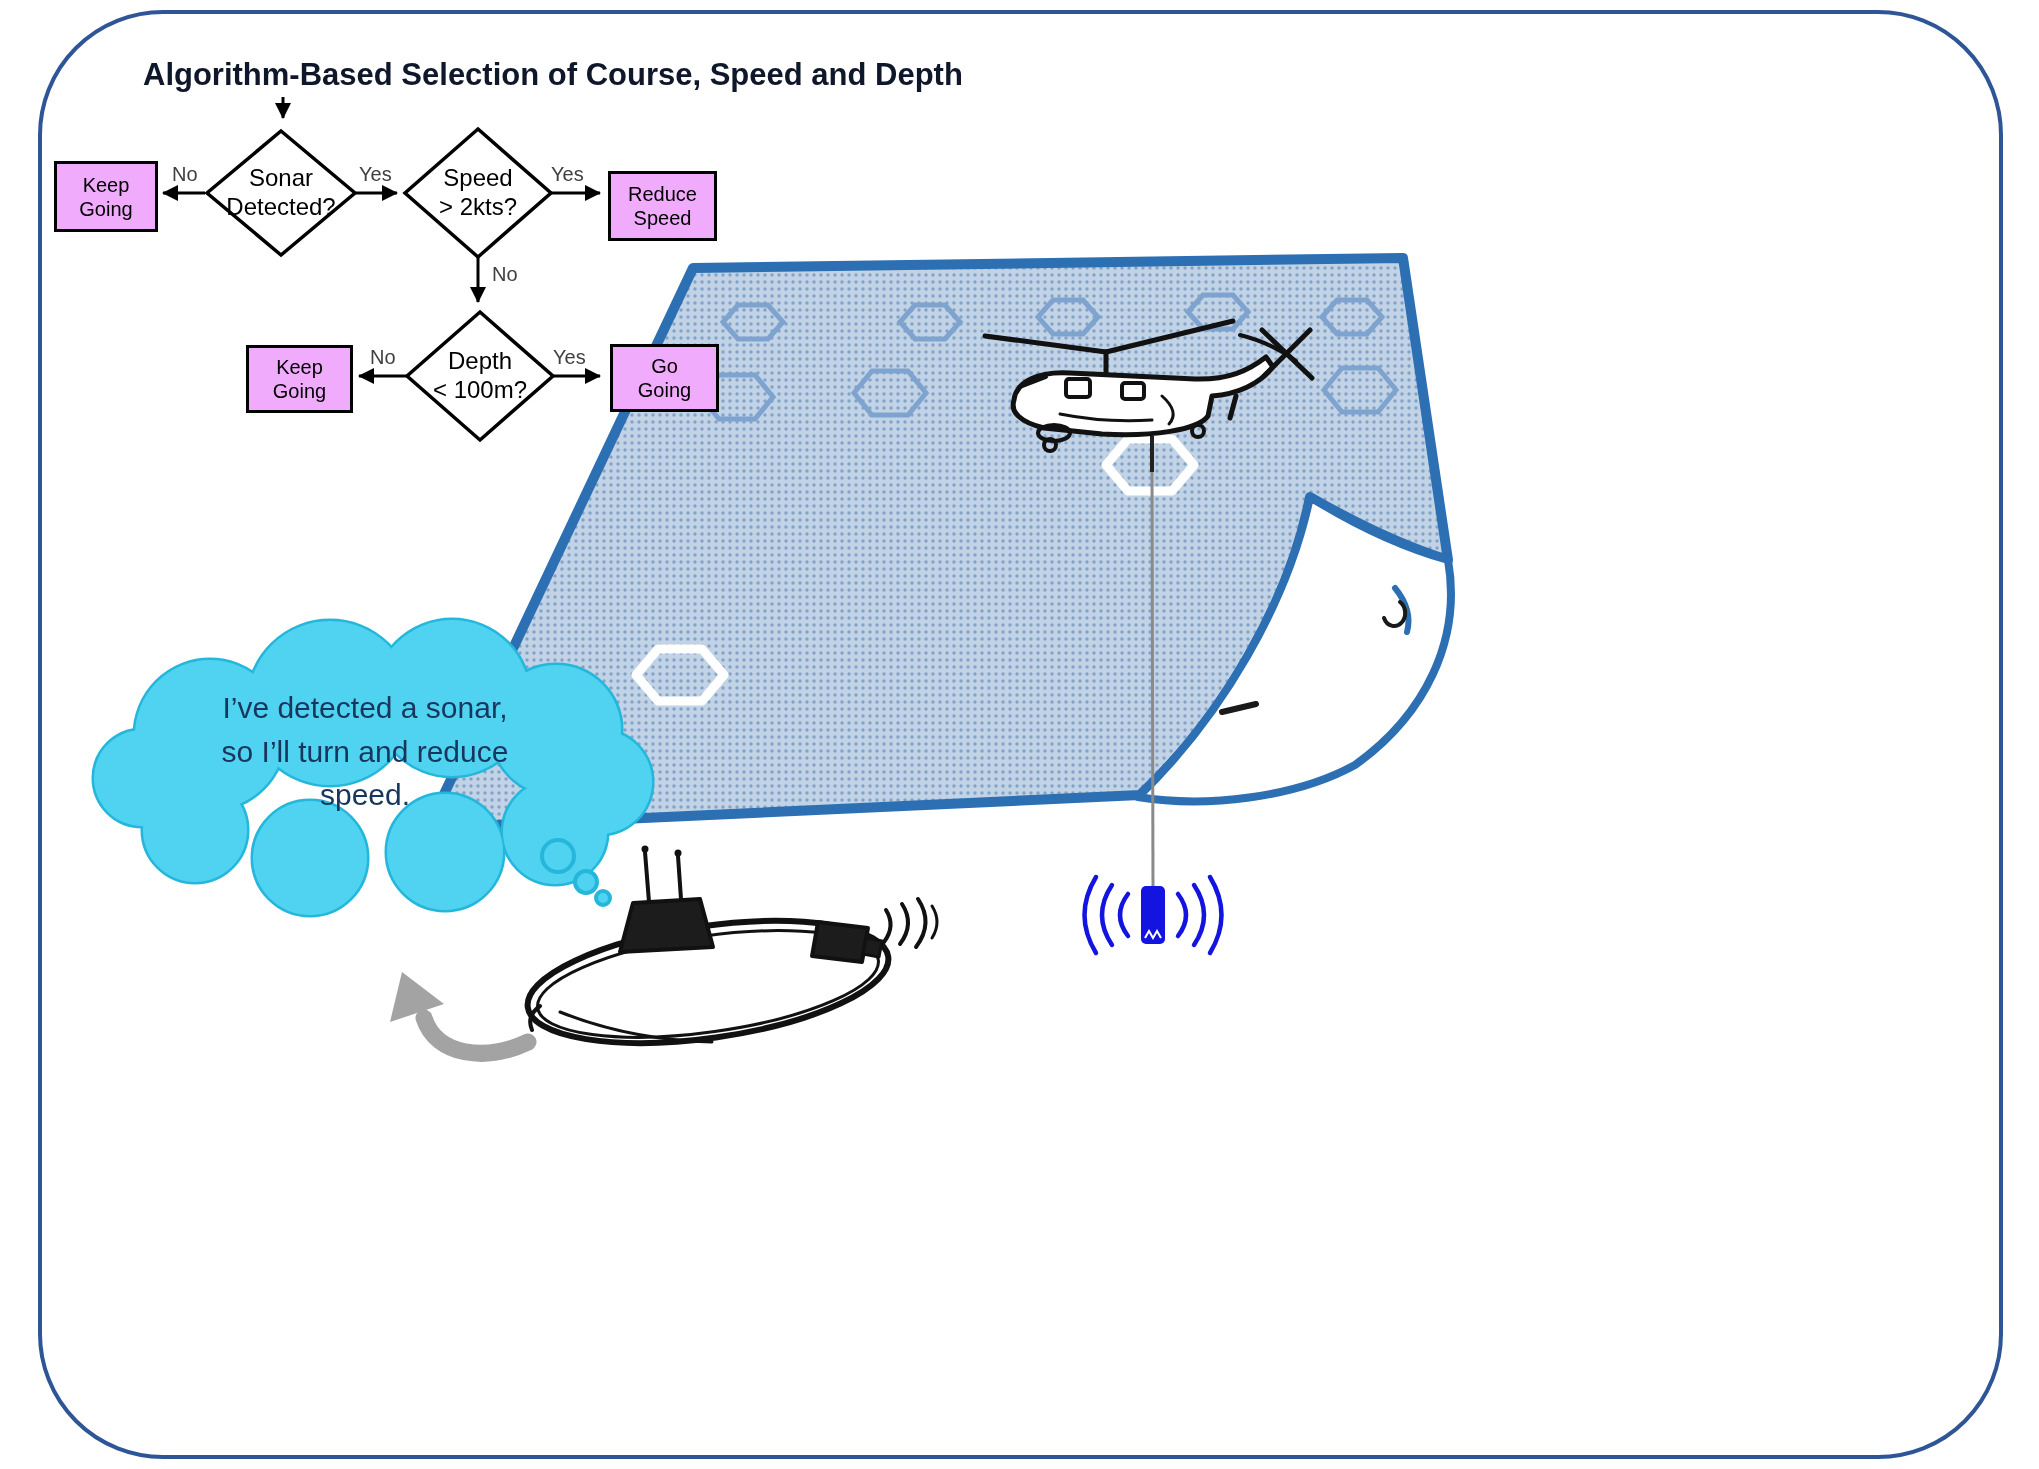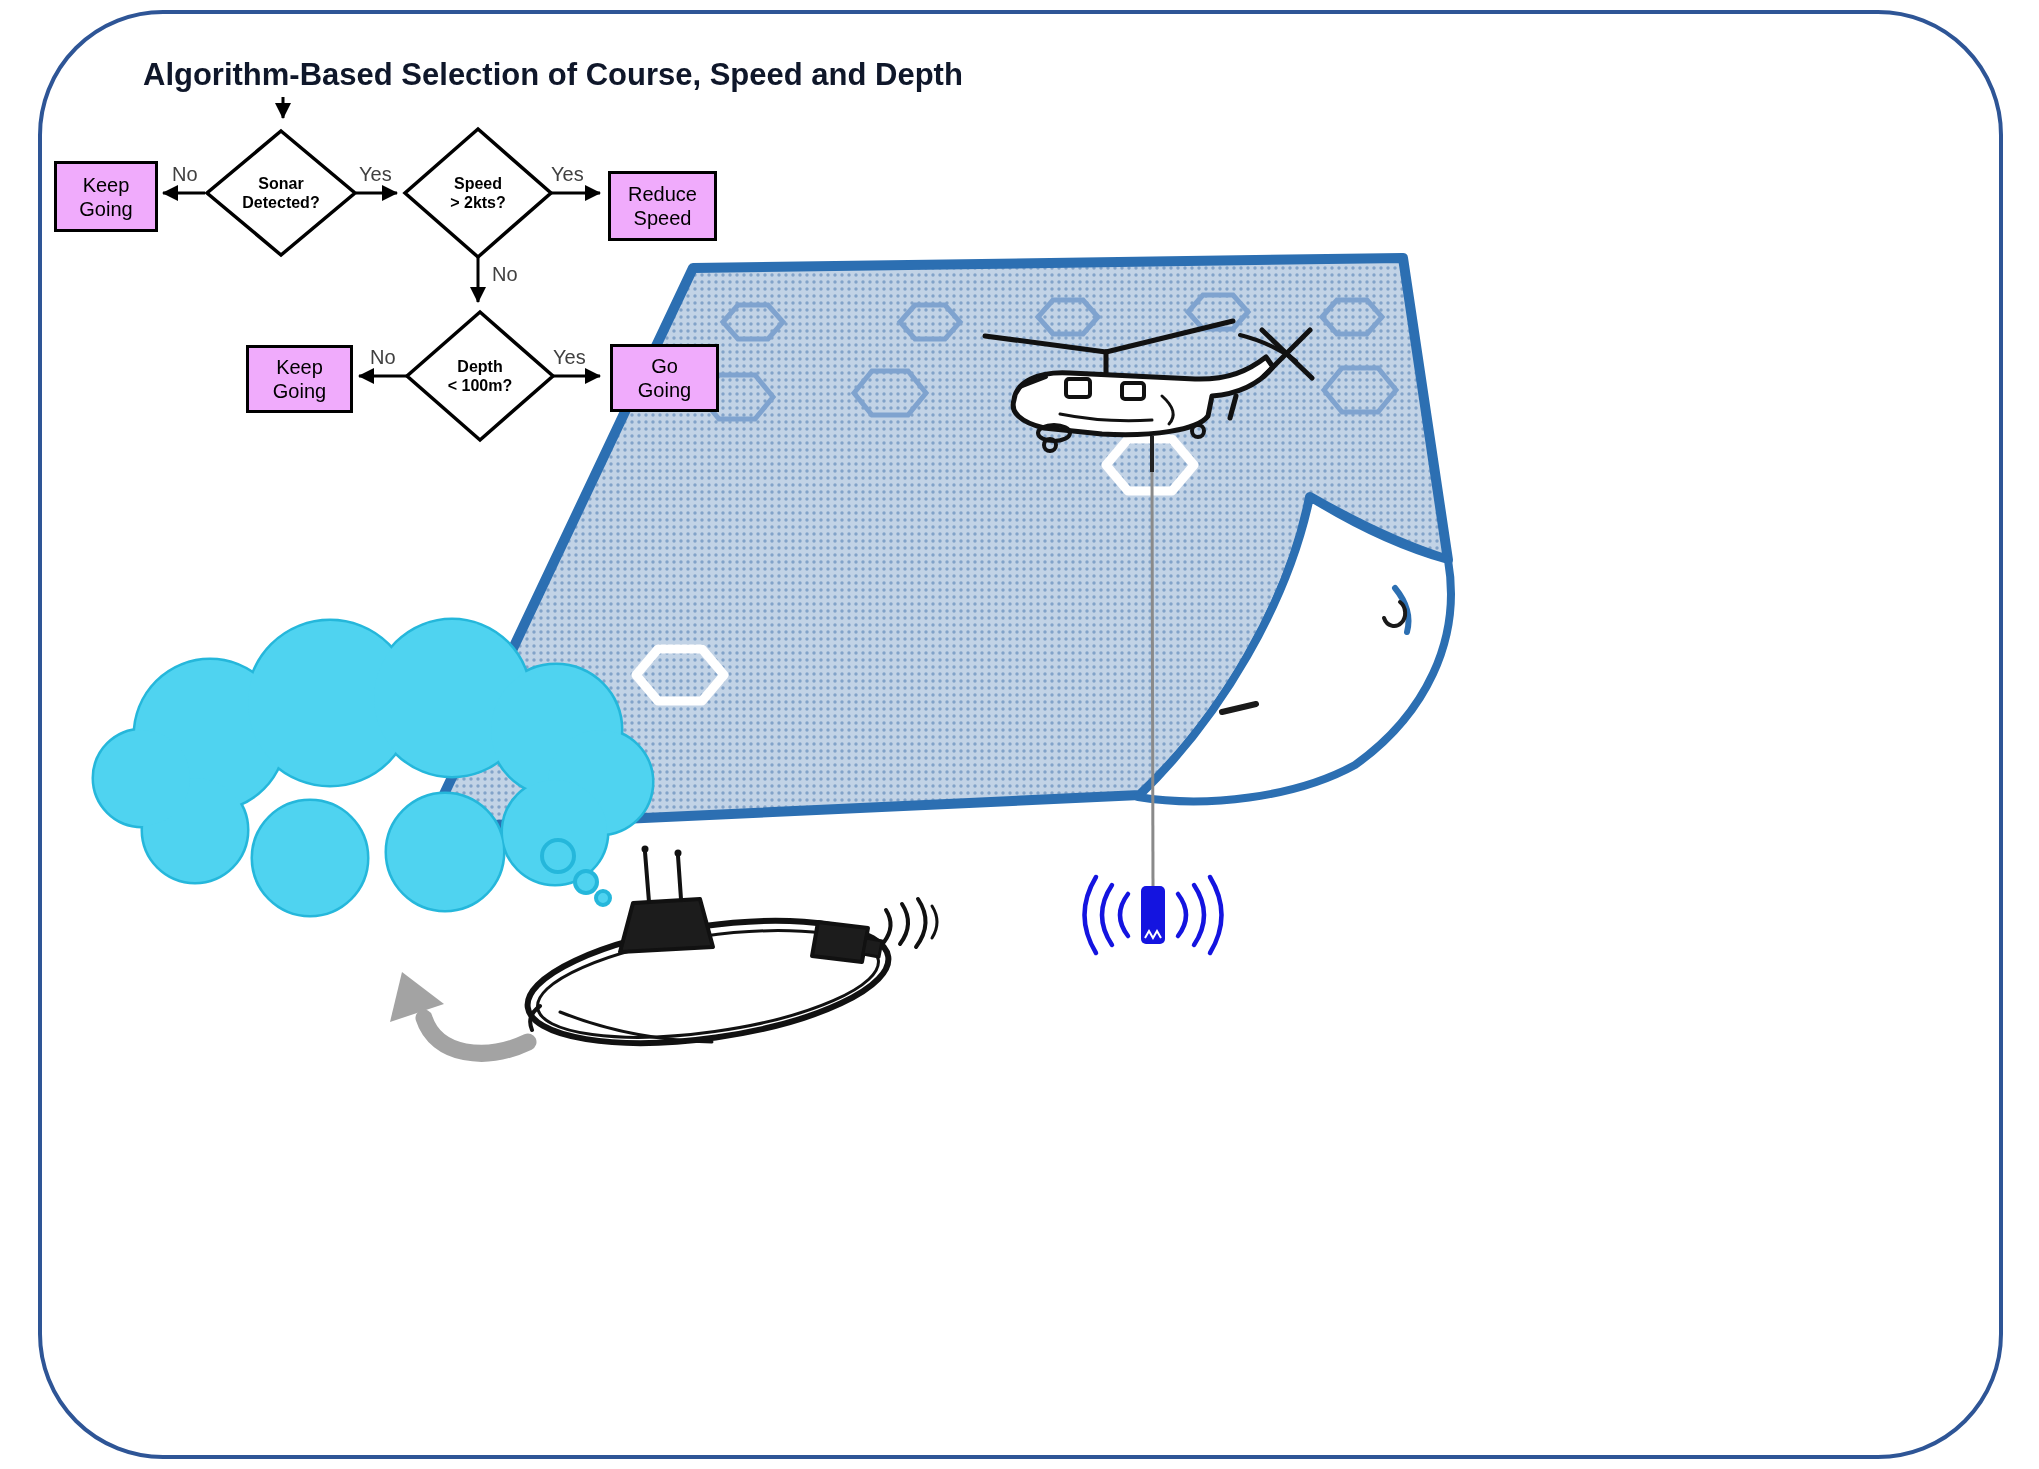--- a/index.html
+++ b/index.html
@@ -16,21 +16,21 @@
     font-size:31px;font-weight:700;color:#0f172a;white-space:nowrap;
   }
   svg.canvas{position:absolute;left:0;top:0;}
   .pbox{
     position:absolute;background:#f0abfc;border:3px solid #000;
     display:flex;align-items:center;justify-content:center;text-align:center;
     font-size:20px;line-height:1.2;color:#000;white-space:pre-line;
   }
   .dtext{
     position:absolute;display:flex;align-items:center;justify-content:center;
-    text-align:center;font-size:16px;line-height:1.2;color:#000;white-space:pre-line;font-weight:bold;
+    text-align:center;font-size:24px;line-height:1.2;color:#000;white-space:pre-line;
   }
   .elabel{position:absolute;font-size:20px;color:#404040;}
   .bubble-text{
     position:absolute;left:160px;top:686px;width:410px;text-align:center;
     font-size:30px;line-height:1.45;color:#17365D;white-space:pre-line;
   }
 </style>
 </head>
 <body>
 
@@ -210,14 +210,17 @@
   <div class="dtext" style="left:405px;top:349px;width:150px;height:54px;">Depth
 &lt; 100m?</div>
 
   <div class="elabel" style="left:172px;top:163px;">No</div>
   <div class="elabel" style="left:359px;top:163px;">Yes</div>
   <div class="elabel" style="left:551px;top:163px;">Yes</div>
   <div class="elabel" style="left:492px;top:263px;">No</div>
   <div class="elabel" style="left:370px;top:346px;">No</div>
   <div class="elabel" style="left:553px;top:346px;">Yes</div>
 
+  <div class="bubble-text">I’ve detected a sonar,
+so I’ll turn and reduce
+speed.</div>
 
 </div>
 
 </body></html>

